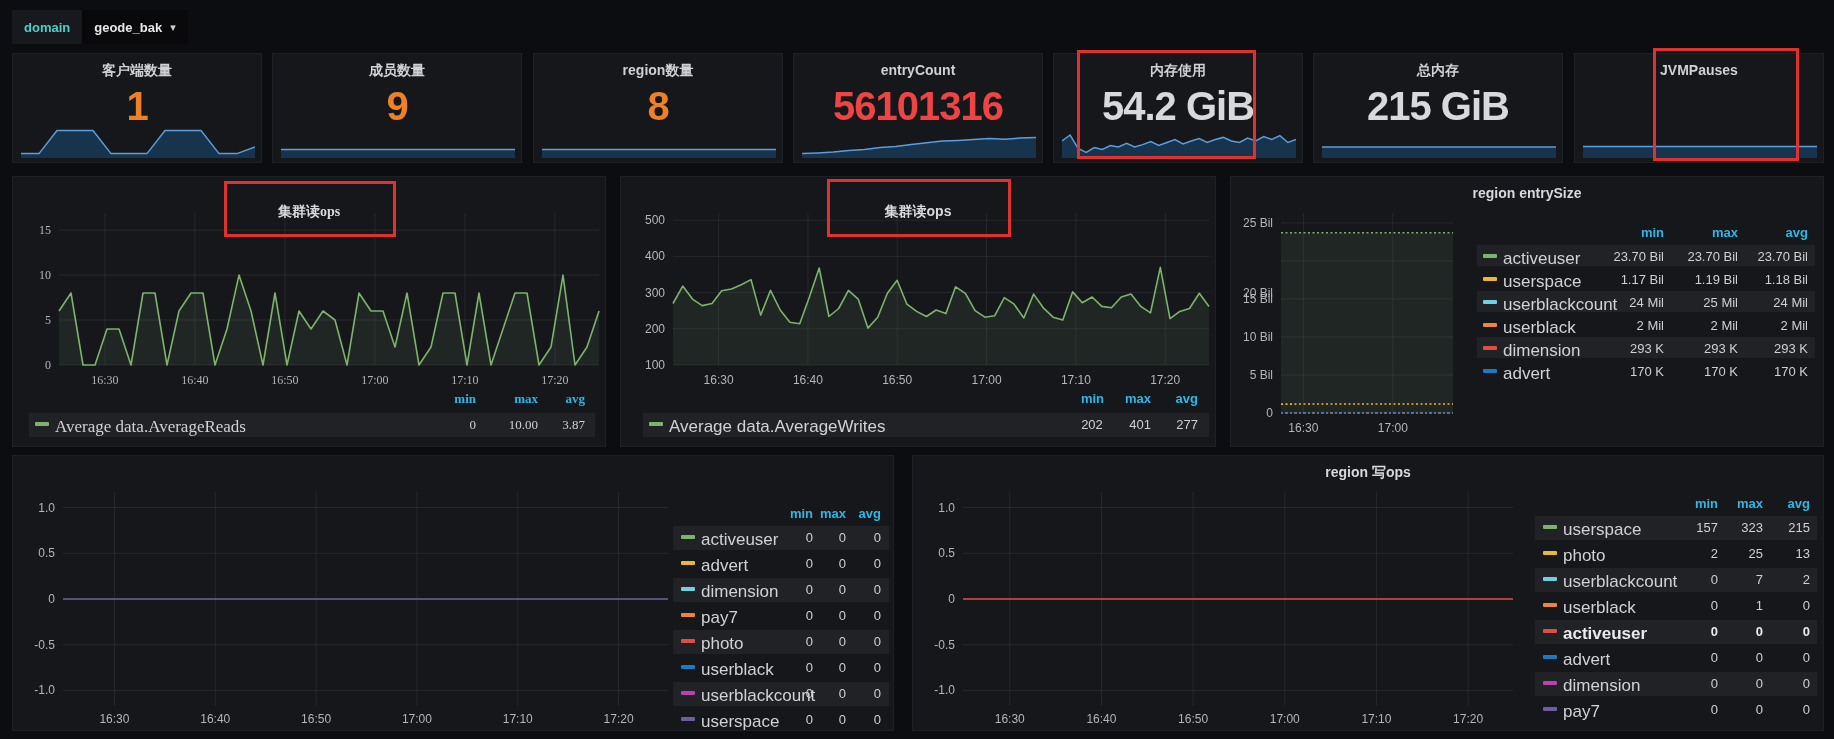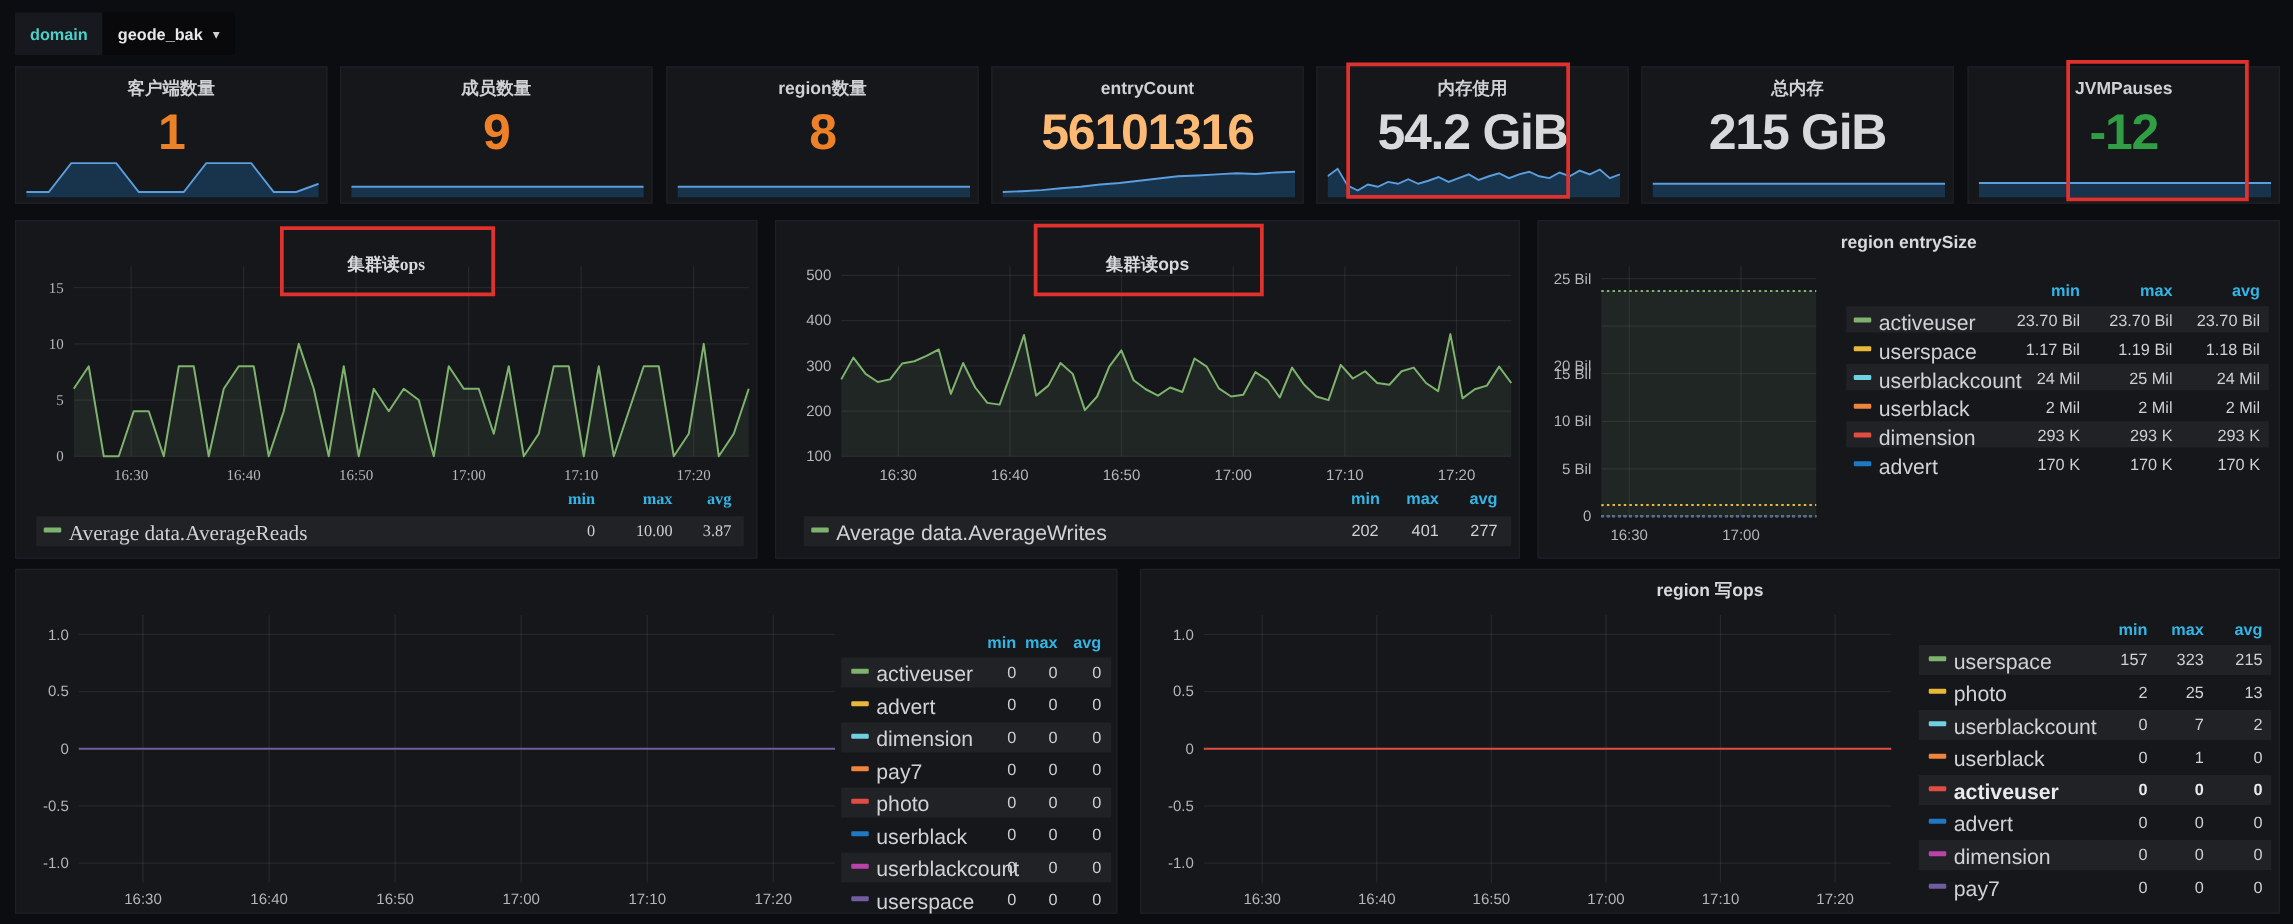--- a/index.html
+++ b/index.html
@@ -59,21 +59,21 @@
       <div class="stat-panel" style="left: 533px; top: 53px; width: 250px; height: 110px; position: absolute;">
         <div class="stat-title">region数量</div>
         <div class="stat-value" style="color: rgb(237, 129, 40);">8</div>
         <svg class="spark" viewBox="0 0 234 36" preserveAspectRatio="none">
           <polygon points="0,36 0.0,27.4 234.0,27.4 234,36" fill="rgba(31,120,193,0.30)"></polygon>
           <polyline points="0.0,27.4 234.0,27.4" fill="none" stroke="#5b9ddd" stroke-width="1.5"></polyline>
         </svg>
       </div>
       <div class="stat-panel" style="left: 793px; top: 53px; width: 250px; height: 110px; position: absolute;">
         <div class="stat-title">entryCount</div>
-        <div class="stat-value" style="color: #fdba74;">56101316</div>
+        <div class="stat-value" style="color: #ef4444;">56101316</div>
         <svg class="spark" viewBox="0 0 234 36" preserveAspectRatio="none">
           <polygon points="0,36 0.0,31.6 15.6,31.0 31.2,30.1 46.8,28.6 62.4,27.4 78.0,25.6 93.6,24.4 109.2,22.6 124.8,20.8 140.4,19.0 156.0,18.4 171.6,17.5 187.2,16.6 202.8,17.2 218.4,16.0 234.0,15.4 234,36" fill="rgba(31,120,193,0.30)"></polygon>
           <polyline points="0.0,31.6 15.6,31.0 31.2,30.1 46.8,28.6 62.4,27.4 78.0,25.6 93.6,24.4 109.2,22.6 124.8,20.8 140.4,19.0 156.0,18.4 171.6,17.5 187.2,16.6 202.8,17.2 218.4,16.0 234.0,15.4" fill="none" stroke="#5b9ddd" stroke-width="1.5"></polyline>
         </svg>
       </div>
       <div class="stat-panel" style="left: 1053px; top: 53px; width: 250px; height: 110px; position: absolute;">
         <div class="stat-title">内存使用</div>
         <div class="stat-value" style="color: rgb(216, 217, 218);">54.2 GiB</div>
         <svg class="spark" viewBox="0 0 234 36" preserveAspectRatio="none">
           <polygon points="0,36 0.0,19.0 8.1,13.0 16.1,26.5 24.2,30.4 32.3,25.6 40.3,27.4 48.4,23.5 56.5,25.0 64.6,21.4 72.6,25.0 80.7,22.6 88.8,19.6 96.8,23.5 104.9,20.5 113.0,17.5 121.0,22.0 129.1,19.0 137.2,16.6 145.2,20.5 153.3,17.5 161.4,15.4 169.4,19.0 177.5,20.5 185.6,16.0 193.7,19.0 201.7,14.5 209.8,17.5 217.9,13.6 225.9,20.5 234.0,17.5 234,36" fill="rgba(31,120,193,0.30)"></polygon>
@@ -84,21 +84,20 @@
       <div class="stat-panel" style="left: 1313px; top: 53px; width: 250px; height: 110px; position: absolute;">
         <div class="stat-title">总内存</div>
         <div class="stat-value" style="color: rgb(216, 217, 218);">215 GiB</div>
         <svg class="spark" viewBox="0 0 234 36" preserveAspectRatio="none">
           <polygon points="0,36 0.0,25.0 234.0,25.0 234,36" fill="rgba(31,120,193,0.30)"></polygon>
           <polyline points="0.0,25.0 234.0,25.0" fill="none" stroke="#5b9ddd" stroke-width="1.5"></polyline>
         </svg>
       </div>
       <div class="stat-panel" style="left: 1574px; top: 53px; width: 250px; height: 110px; position: absolute;">
         <div class="stat-title">JVMPauses</div>
-        <div class="stat-value" style="color: rgb(47, 158, 68);">-12</div>
         <svg class="spark" viewBox="0 0 234 36" preserveAspectRatio="none">
           <polygon points="0,36 0.0,24.4 234.0,24.4 234,36" fill="rgba(31,120,193,0.30)"></polygon>
           <polyline points="0.0,24.4 234.0,24.4" fill="none" stroke="#5b9ddd" stroke-width="1.5"></polyline>
         </svg>
         <div class="red-box" style="left: 78px; top: -6px; width: 146px; height: 113px; position: absolute;"></div>
       </div>
     </div>
   <div id="charts">
       <div class="panel" style="left: 12px; top: 176px; width: 594px; height: 271px; position: absolute; font-family: Liberation Serif, serif;">
         <div class="red-box" style="left: 211px; top: 4px; width: 172px; height: 56px; position: absolute;"></div>

